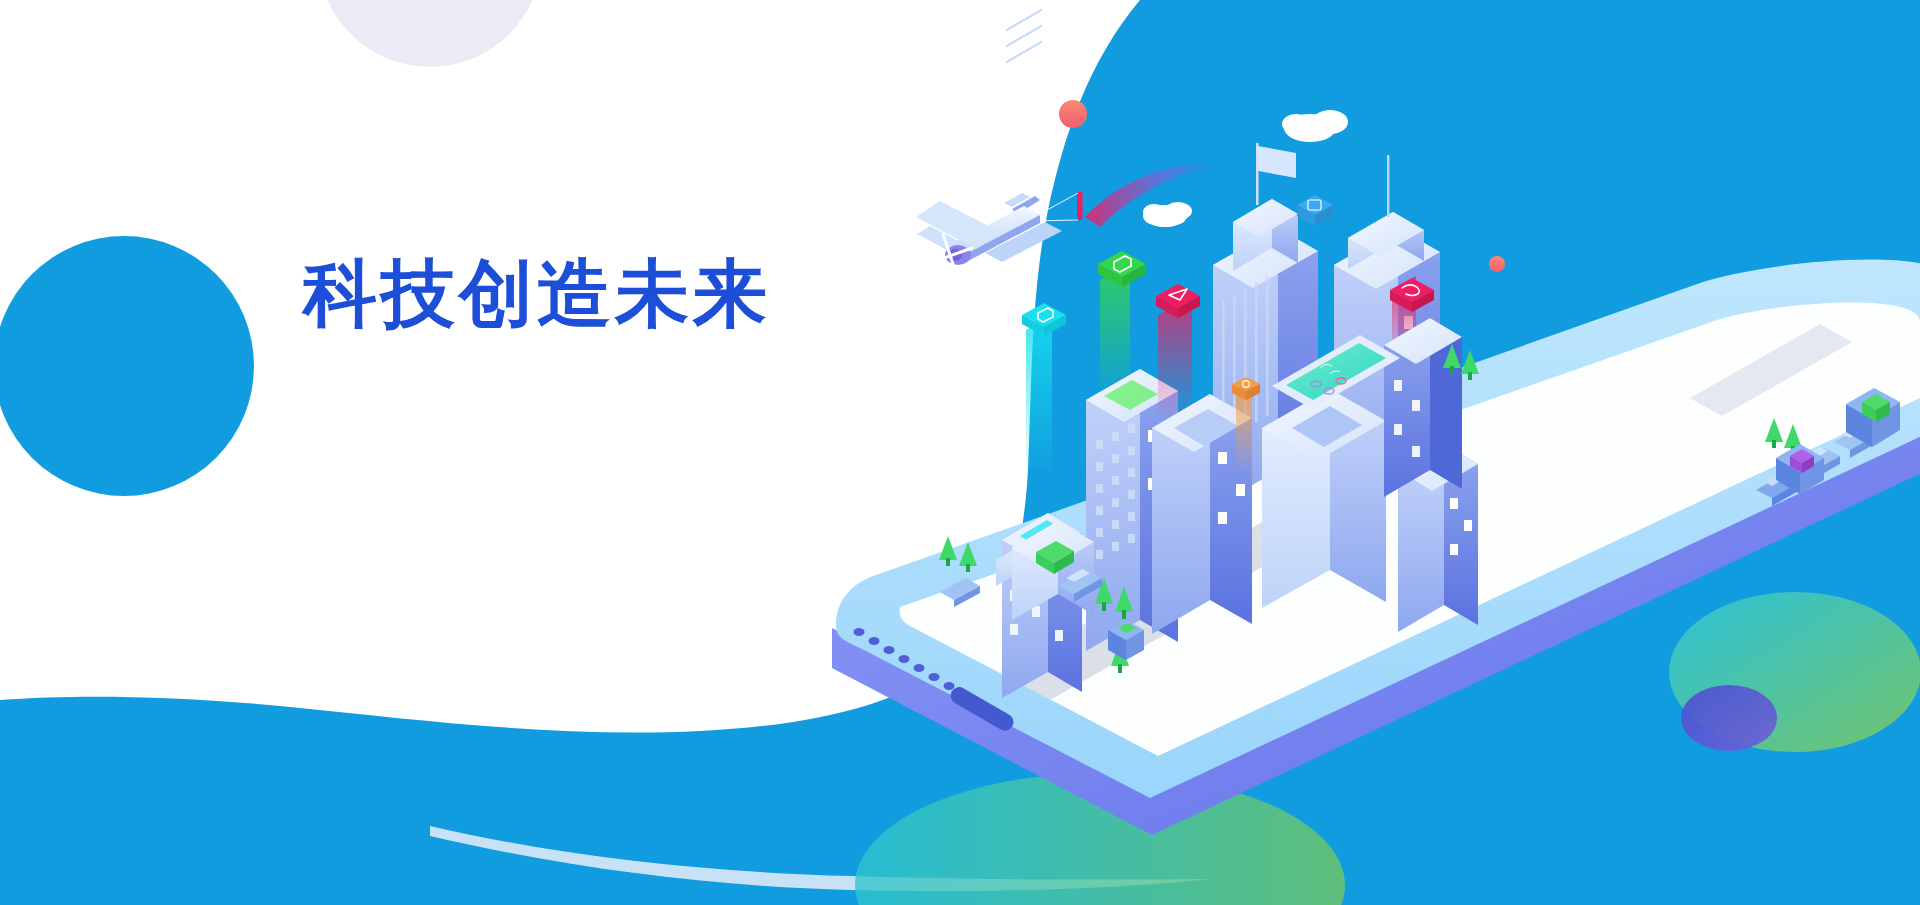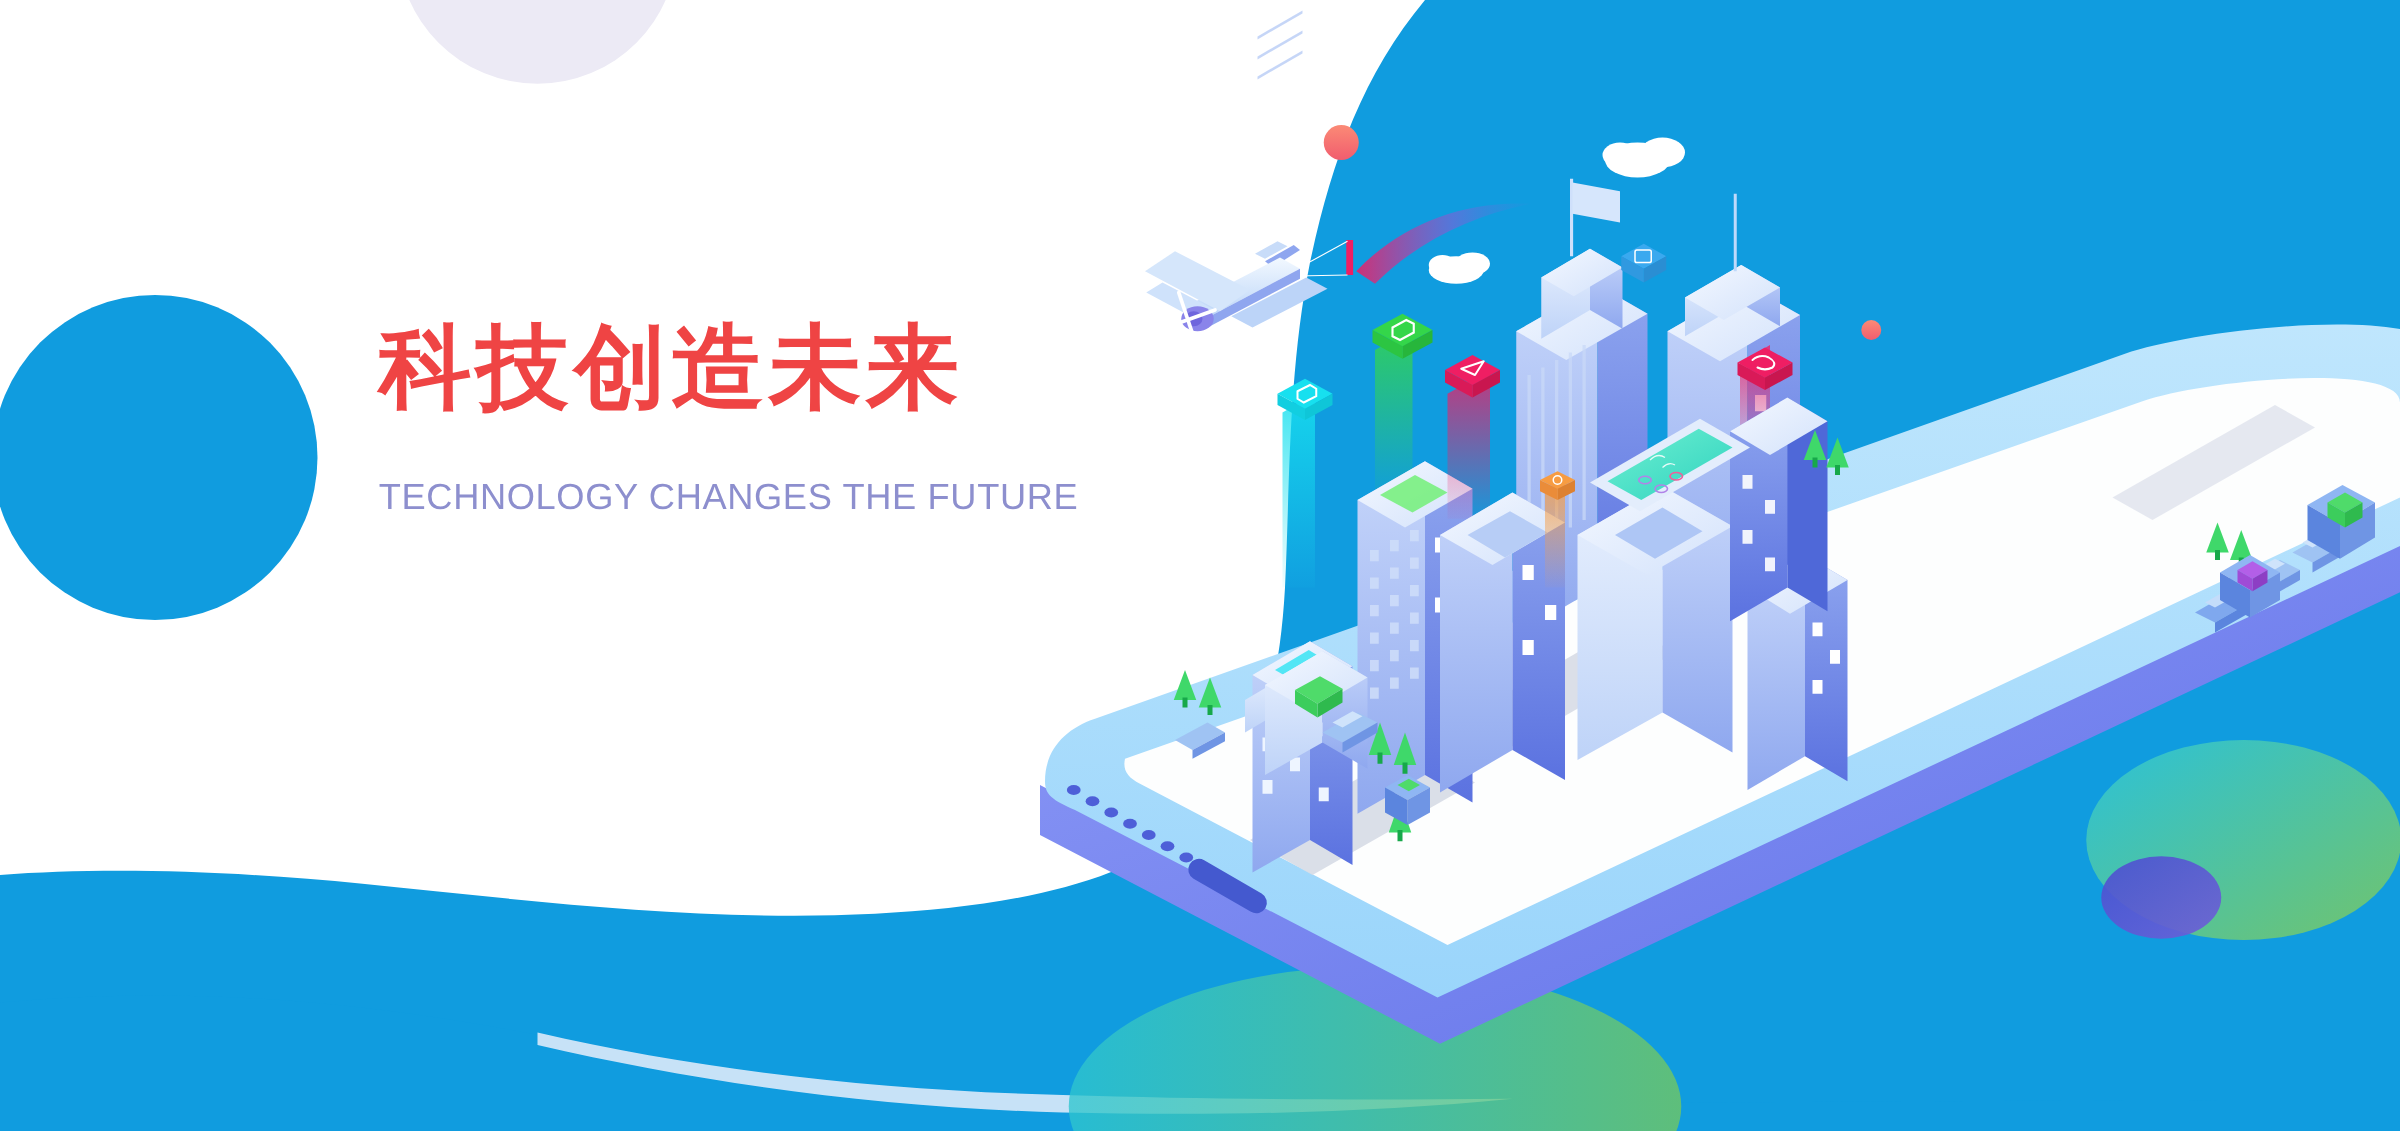--- a/index.html
+++ b/index.html
@@ -29,21 +29,21 @@
   #copy-block {
     position:absolute;
     left:303px; top:248px;
     width:560px;
     z-index:5;
   }
   .head-line {
     font-size:74px;
     line-height:92px;
     font-weight:bold;
-    color:#ef4444;
+    color:#1d4ed8;
     letter-spacing:4px;
     white-space:nowrap;
   }
   #sub-block {
     margin-top:36px;
   }
   .sub-line {
     font-size:29px;
     line-height:45px;
     color:#8d8fce;
@@ -560,17 +560,16 @@
         <path fill="#5b85de" d="M1108,630 L1126,640 L1126,660 L1108,650 Z"></path>
         <path fill="#4fdb6a" d="M1118,628 L1127,623 L1136,628 L1127,633 Z"></path>
       </g>
     </g>
 
   </svg>
 
   <div id="copy-block">
     <div class="head-line">科技创造未来</div>
     <div id="sub-block">
-      <div class="sub-line">TECHNOLOGY CHANGES THE FUTURE</div>
     </div>
   </div>
 
 </div>
 
 </body></html>

